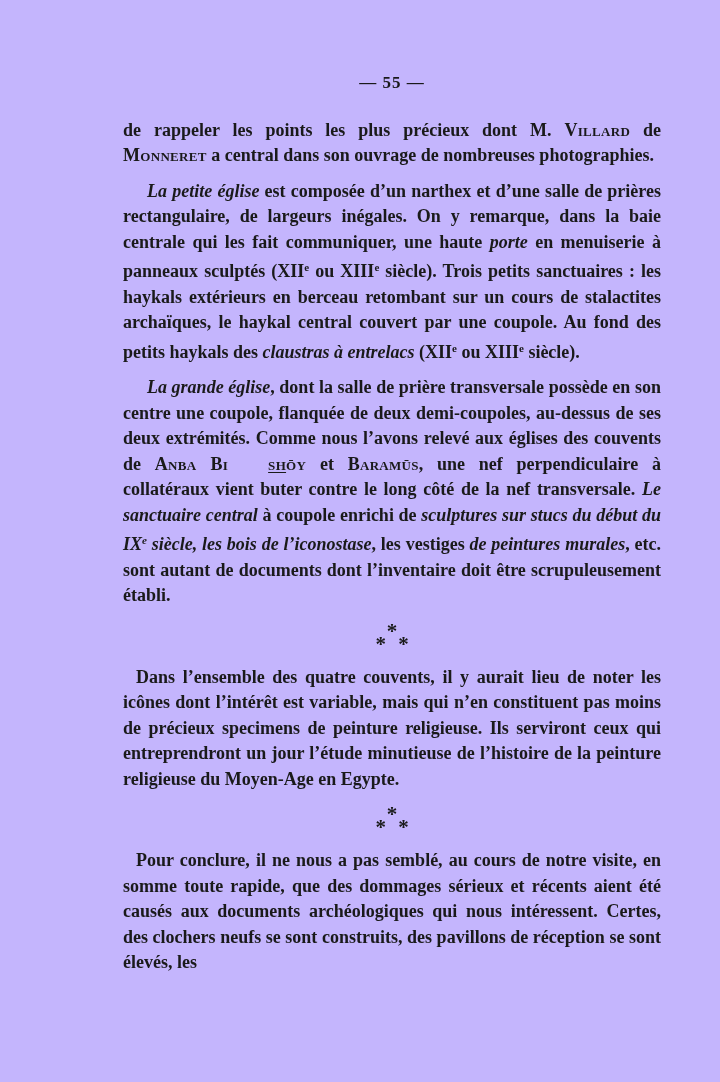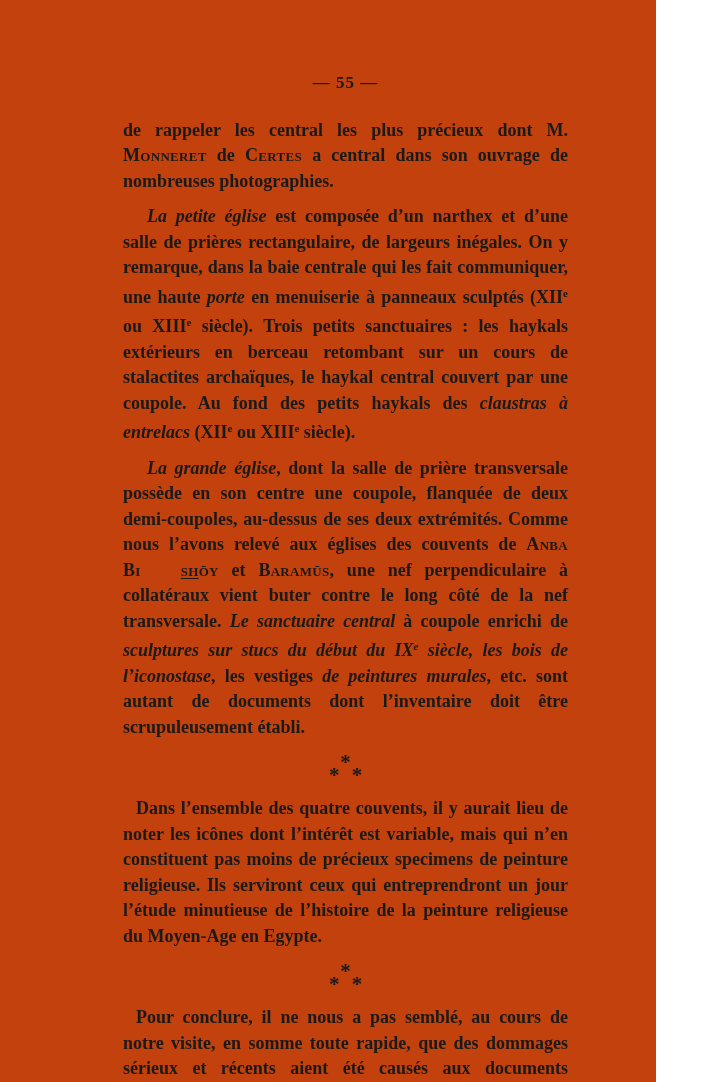--- a/index.html
+++ b/index.html
@@ -3,23 +3,23 @@
 <meta charset="utf-8">
 <style>
   html, body { margin: 0; padding: 0; }
   body {
     width: 720px; height: 1082px;
     background: #ffffff;
     overflow: hidden;
   }
   .page {
     box-sizing: border-box;
-    width: 656px; height: 1082px;
-    padding: 70px 88px 0 123px;
-    background: #c2410c;
+    width: 720px; height: 1082px;
+    padding: 70px 59px 0 123px;
+    background: #c4b5fd;
     color: #1a1a1a;
     font-family: "Liberation Serif", "DejaVu Serif", serif;
     font-weight: bold;
     font-size: 18px;
     line-height: 25.5px;
   }
   .page-number {
     text-align: center;
     font-size: 17px;
     letter-spacing: 1px;
@@ -46,21 +46,21 @@
   }
   .ast-line2 { word-spacing: 7px; }
 </style>
 </head>
 <body>
 
 <div class="page">
 
   <div class="page-number">— 55 —</div>
 
-  <p class="para no-indent"><span class="r">de rappeler les central les plus précieux dont M. </span><span class="sc">Monneret</span><span class="r"> de </span><span class="sc">Certes</span><span class="r"> a central dans son ouvrage de nombreuses photographies.</span></p>
+  <p class="para no-indent"><span class="r">de rappeler les points les plus précieux dont M. </span><span class="sc">Villard</span><span class="r"> de </span><span class="sc">Monneret</span><span class="r"> a central dans son ouvrage de nombreuses photographies.</span></p>
 
   <p class="para ind-md"><span class="i">La petite église</span><span class="r"> est composée d’un narthex et d’une salle de prières rectangulaire, de largeurs inégales. On y remarque, dans la baie centrale qui les fait communiquer, une haute </span><span class="i">porte</span><span class="r"> en menuiserie à panneaux sculptés (XII</span><span class="sup">e</span><span class="r"> ou XIII</span><span class="sup">e</span><span class="r"> siècle). Trois petits sanctuaires : les haykals extérieurs en berceau retombant sur un cours de stalactites archaïques, le haykal central couvert par une coupole. Au fond des petits haykals des </span><span class="i">claustras à entrelacs</span><span class="r"> (XII</span><span class="sup">e</span><span class="r"> ou XIII</span><span class="sup">e</span><span class="r"> siècle).</span></p>
 
   <p class="para ind-md"><span class="i">La grande église</span><span class="r">, dont la salle de prière transversale possède en son centre une coupole, flanquée de deux demi-coupoles, au-dessus de ses deux extrémités. Comme nous l’avons relevé aux églises des couvents de </span><span class="sc">Anba Bi</span><span class="scu">sh</span><span class="sc">ōy</span><span class="r"> et </span><span class="sc">Baramūs</span><span class="r">, une nef perpendiculaire à collatéraux vient buter contre le long côté de la nef transversale. </span><span class="i">Le sanctuaire central</span><span class="r"> à coupole enrichi de </span><span class="i">sculptures sur stucs du début du IX</span><span class="isup">e</span><span class="i"> siècle, les bois de l’iconostase</span><span class="r">, les vestiges </span><span class="i">de peintures murales</span><span class="r">, etc. sont autant de documents dont l’inventaire doit être scrupuleusement établi.</span></p>
 
   <div class="asterism">
       <div class="ast-line1">*</div>
       <div class="ast-line2">* *</div>
     </div>
 

